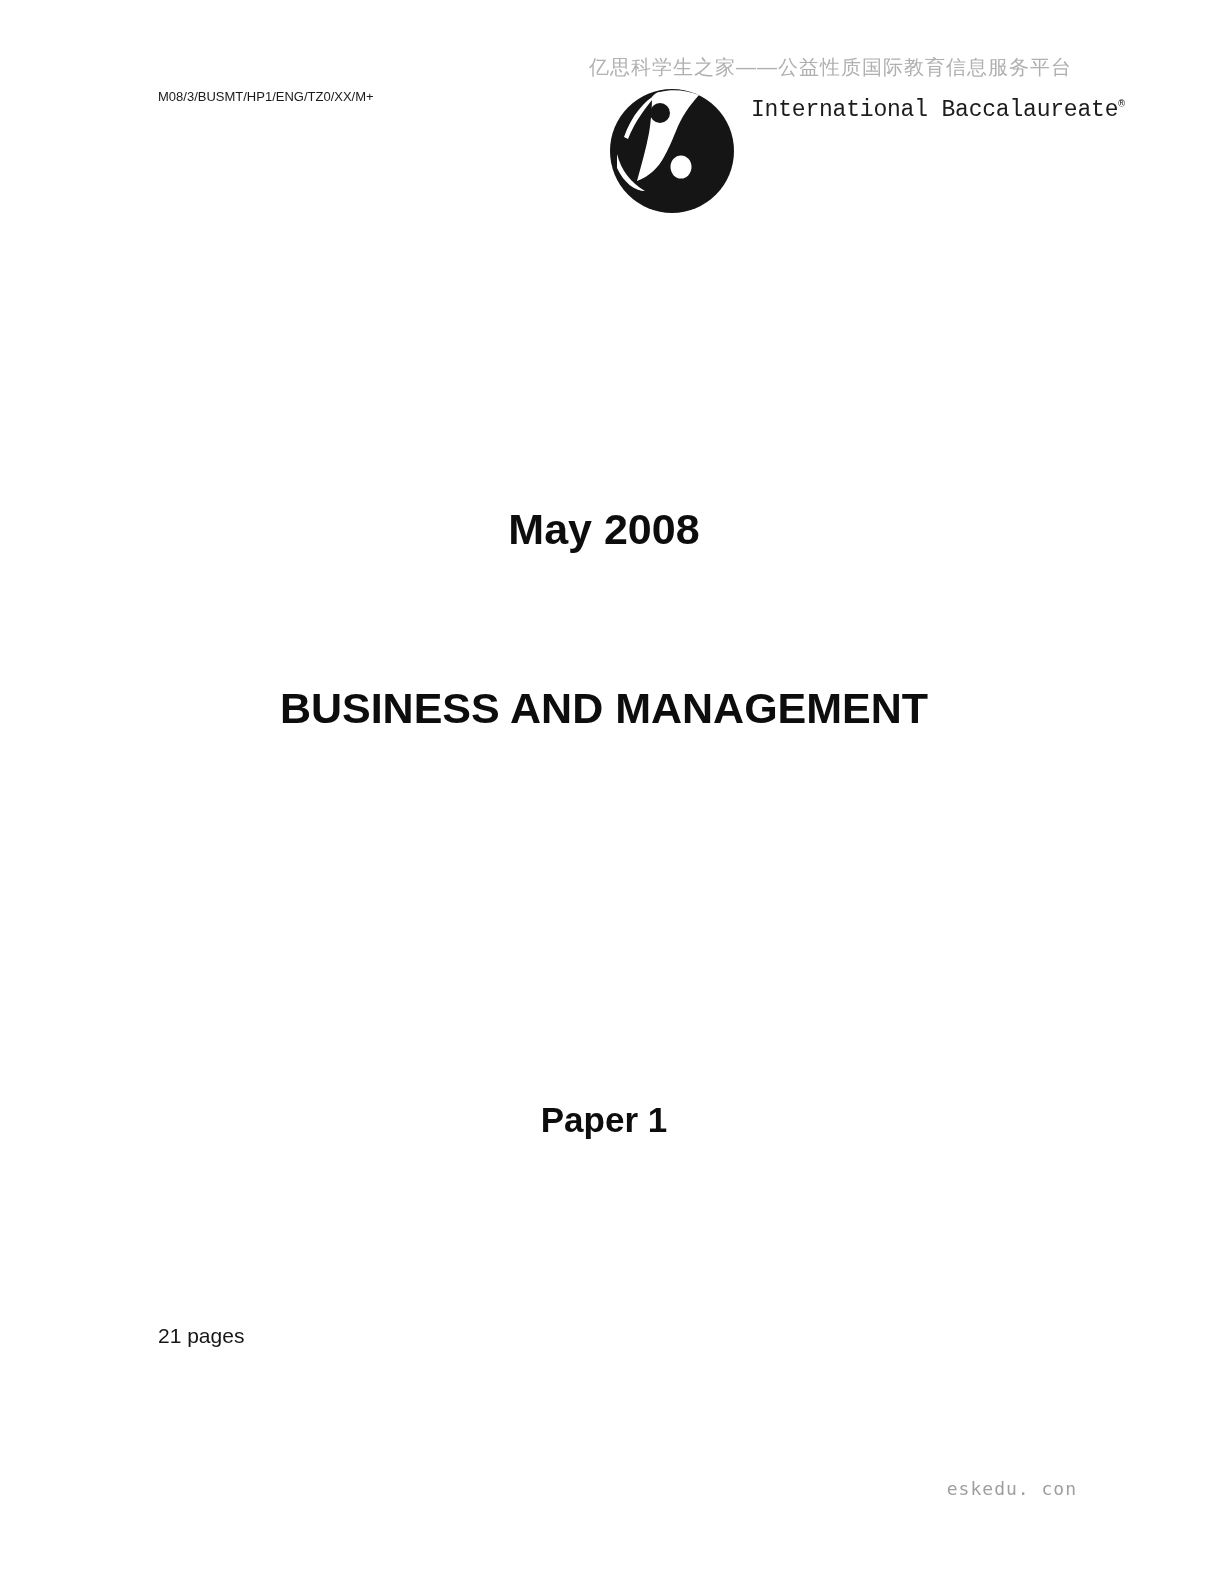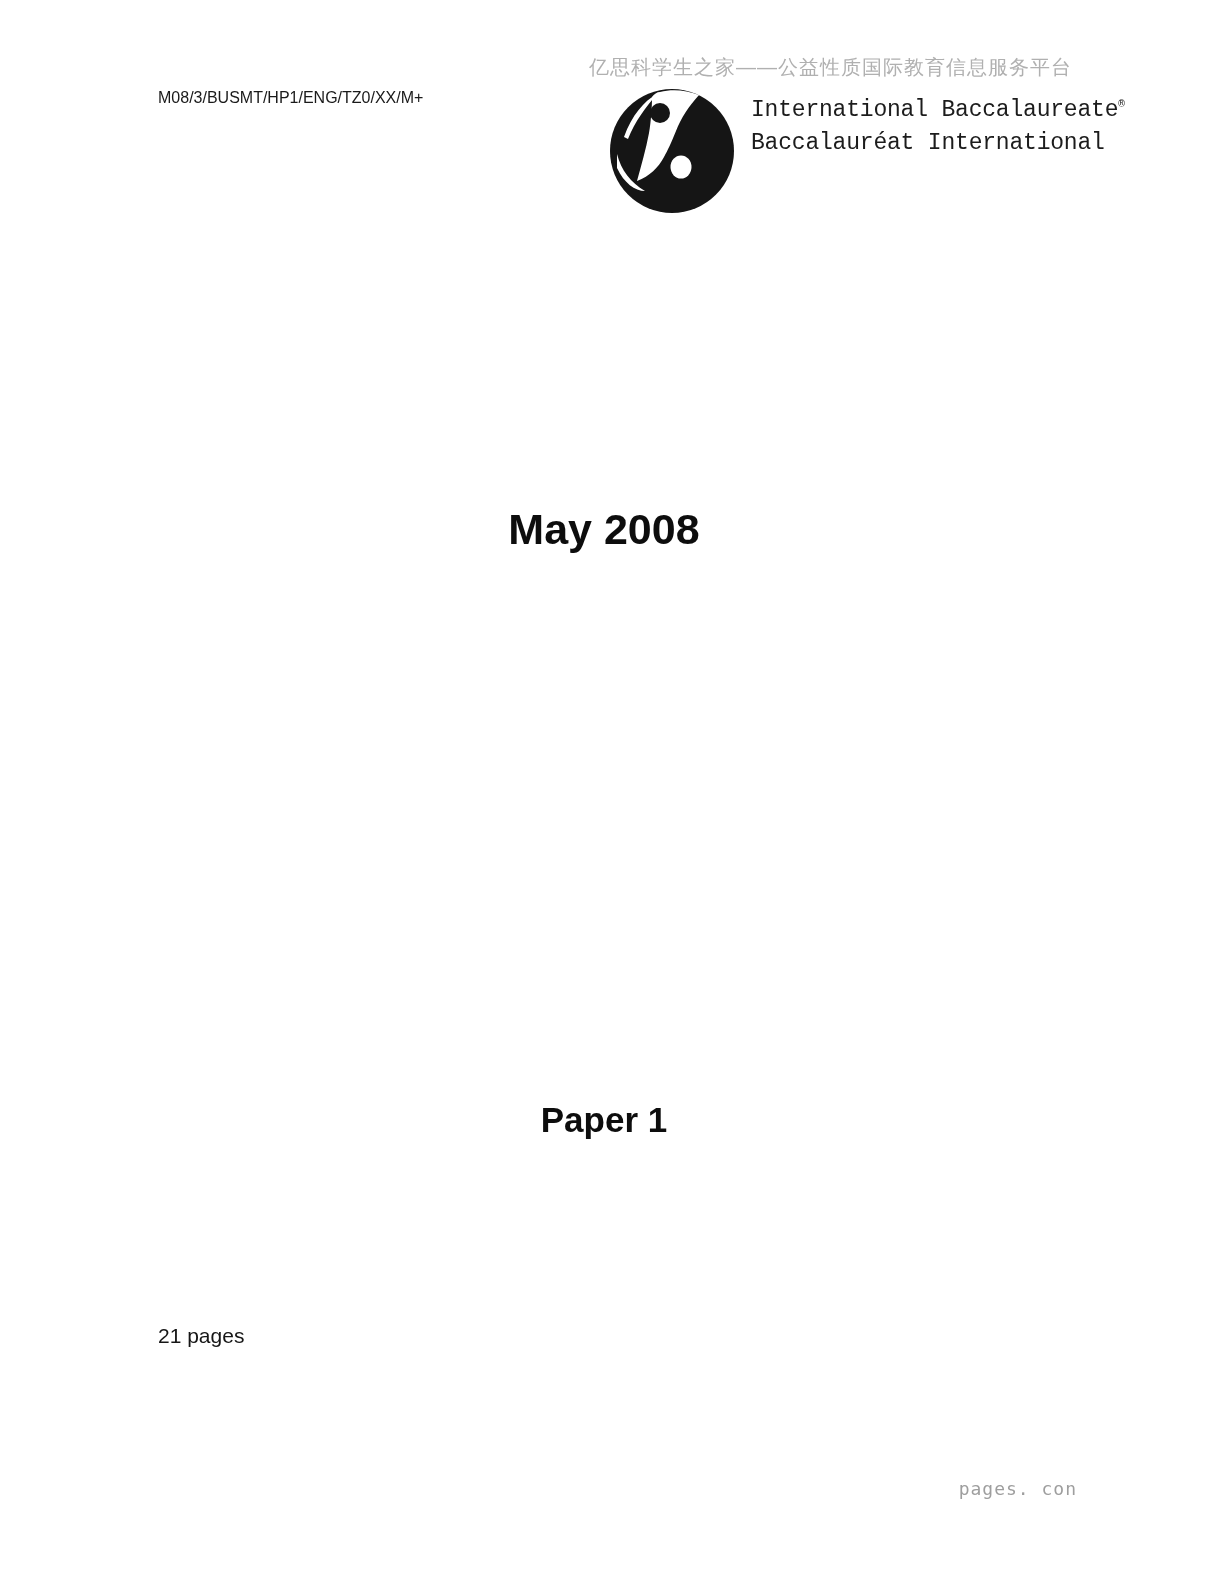--- a/index.html
+++ b/index.html
@@ -19,21 +19,21 @@
     right: 152px;
     font-size: 20px;
     color: #b0b0b0;
     letter-spacing: 1px;
     white-space: nowrap;
   }
   .paper-code {
     position: absolute;
     top: 89px;
     left: 158px;
-    font-size: 16px;
+    font-size: 13px;
     color: #1a1a1a;
     white-space: nowrap;
   }
   .logo-block {
     position: absolute;
     top: 87px;
     left: 607px;
     display: flex;
     align-items: flex-start;
     font-family: Liberation Mono, monospace;
@@ -109,28 +109,28 @@
                C46,7 49,5 52,5 Z" fill="#ffffff"></path>
 
       <circle cx="52" cy="26" r="10" fill="#151515"></circle>
 
       <ellipse cx="73" cy="80" rx="10.5" ry="11.5" fill="#ffffff"></ellipse>
 
       <path d="M9,67 C13,83 23,96 37,104 C27,104 16,96 9,81 Z" fill="#ffffff"></path>
     </svg>
     <div class="logo-text">
       <div class="logo-line"><span>International Baccalaureate</span><sup>®</sup></div>
-      <div class="logo-line">Baccalauréat International</div>
     </div>
   </div>
 
 
   <div class="title t-session">May 2008</div>
 
+  <div class="title t-subject">BUSINESS AND MANAGEMENT</div>
 
 
   <div class="title t-paper">Paper 1</div>
 
   <div class="page-count">21 pages</div>
 
-  <div class="wm-bottom">pages. con</div>
+  <div class="wm-bottom">eskedu. con</div>
 
 </div>
 
 </body></html>

